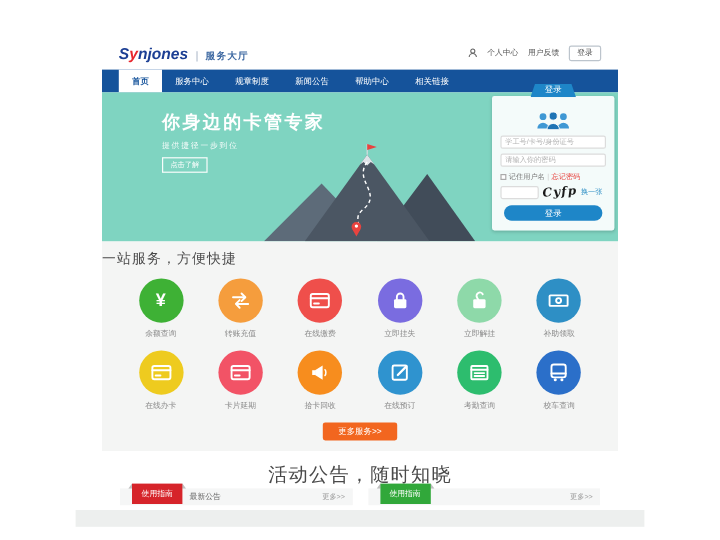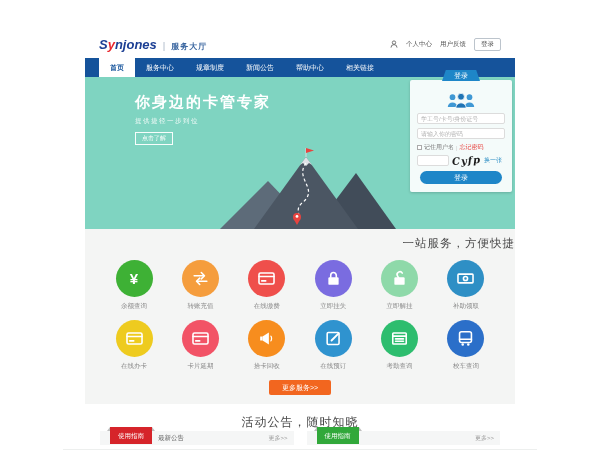--- a/index.html
+++ b/index.html
@@ -19,21 +19,21 @@
   .topbar-right { margin-left:auto; display:flex; align-items:center; gap:8px; font-size:6.5px; color:#555; }
   .topbar-link { cursor:pointer; }
   .topbar-login-btn { font-size:6.5px; color:#444; border:1px solid #bcc4cc; border-radius:2px; padding:1px 6px; background:#fff; }
 
   
   .navbar { height:19px; display:flex; align-items:stretch; padding-left:14px; color:#fff; }
   .nav-item { font-size:7px; padding:0 11px; display:flex; align-items:center; cursor:pointer; }
   .nav-item.active { background:#fff; color:#15539b; font-weight:bold; }
 
   
-  .hero { position:relative; height:152px; }
+  .hero { position:relative; height:124px; }
   .hero-text { position:absolute; left:50px; top:16px; color:#fff; z-index:2; }
   .hero-title { font-size:15px; font-weight:bold; letter-spacing:2px; }
   .hero-sub { margin-top:5px; font-size:6.5px; color:rgba(255,255,255,.92); letter-spacing:1.5px; }
   .hero-cta { margin-top:5px; display:inline-block; border:1px solid rgba(255,255,255,.95); color:#fff; font-size:6px; padding:1px 6px; background:transparent; }
   .mountains { position:absolute; left:125px; bottom:0; width:188px; height:82px; z-index:1; }
 
   
   .login-card { position:absolute; right:3px; top:3px; width:102px; height:112px;
     background:rgba(252,253,253,.94); border-radius:2px; box-shadow:0 1px 3px rgba(0,0,0,.18);
     padding:12px 7px 0; z-index:5; }
@@ -51,32 +51,32 @@
   .captcha-row { display:flex; align-items:center; gap:3px; margin-bottom:5px; }
   .captcha-input { width:32px; height:11px; border:1px solid #dcdcdc; background:#fff; border-radius:2px; }
   .captcha-img { font-family:"DejaVu Serif","Liberation Serif",serif; font-style:italic; font-weight:bold;
     font-size:10px; color:#1a1a1a; transform:rotate(-4deg); letter-spacing:1px; }
   .change-captcha { font-size:6px; color:#2e8fc5; cursor:pointer; }
   .login-submit { display:block; width:82px; height:13px; margin:0 auto; border:none; border-radius:7px;
     color:#fff; font-size:7px; cursor:pointer; }
 
   
   .services { background:#f4f5f4; padding:7px 0 9px; }
-  .services-title { text-align:right; font-size:11.5px; color:#4a4a4a; letter-spacing:1px; margin-bottom:9px; }
+  .services-title { text-align:left; font-size:11.5px; color:#4a4a4a; letter-spacing:1px; margin-bottom:9px; }
   .svc-row { display:flex; justify-content:space-between; padding:0 26px; margin-bottom:9px; }
   .svc { width:46px; display:flex; flex-direction:column; align-items:center; cursor:pointer; }
   .svc-circle { width:37px; height:37px; border-radius:50%; display:flex; align-items:center; justify-content:center; color:#fff; }
   .yen-glyph { font-size:15px; font-weight:bold; color:#fff; }
   .svc-label { margin-top:5px; font-size:6.5px; color:#8a8a8a; white-space:nowrap; }
   .more-btn { display:block; margin:2px auto 0; width:62px; height:15px; border:none; border-radius:2px;
     color:#fff; font-size:7px; cursor:pointer; }
 
   
   .announce { padding-top:10px; background:#fff; }
-  .announce-title { text-align:center; font-size:12px; color:#4a4a4a; letter-spacing:1px; }
+  .announce-title { text-align:center; font-size:16px; color:#4a4a4a; letter-spacing:1px; }
   .panels { display:flex; gap:13px; padding:0 15px; }
   .panel { flex:1; position:relative; }
   .panel-head { height:14px; background:#f5f6f6; display:flex; align-items:center; position:relative; }
   .ribbon { position:absolute; left:10px; top:-4px; height:17px; line-height:17px; padding:0 8px;
     color:#fff; font-size:6.5px; z-index:2; cursor:pointer; }
   .ribbon::before { content:""; position:absolute; left:-3px; top:0; width:0; height:0;
     border-bottom:4px solid rgba(0,0,0,.25); border-left:3px solid transparent; }
   .ribbon::after { content:""; position:absolute; right:-3px; top:0; width:0; height:0;
     border-bottom:4px solid rgba(0,0,0,.25); border-right:3px solid transparent; }
   .panel-tab2 { margin-left:58px; font-size:6.5px; color:#666; cursor:pointer; }

